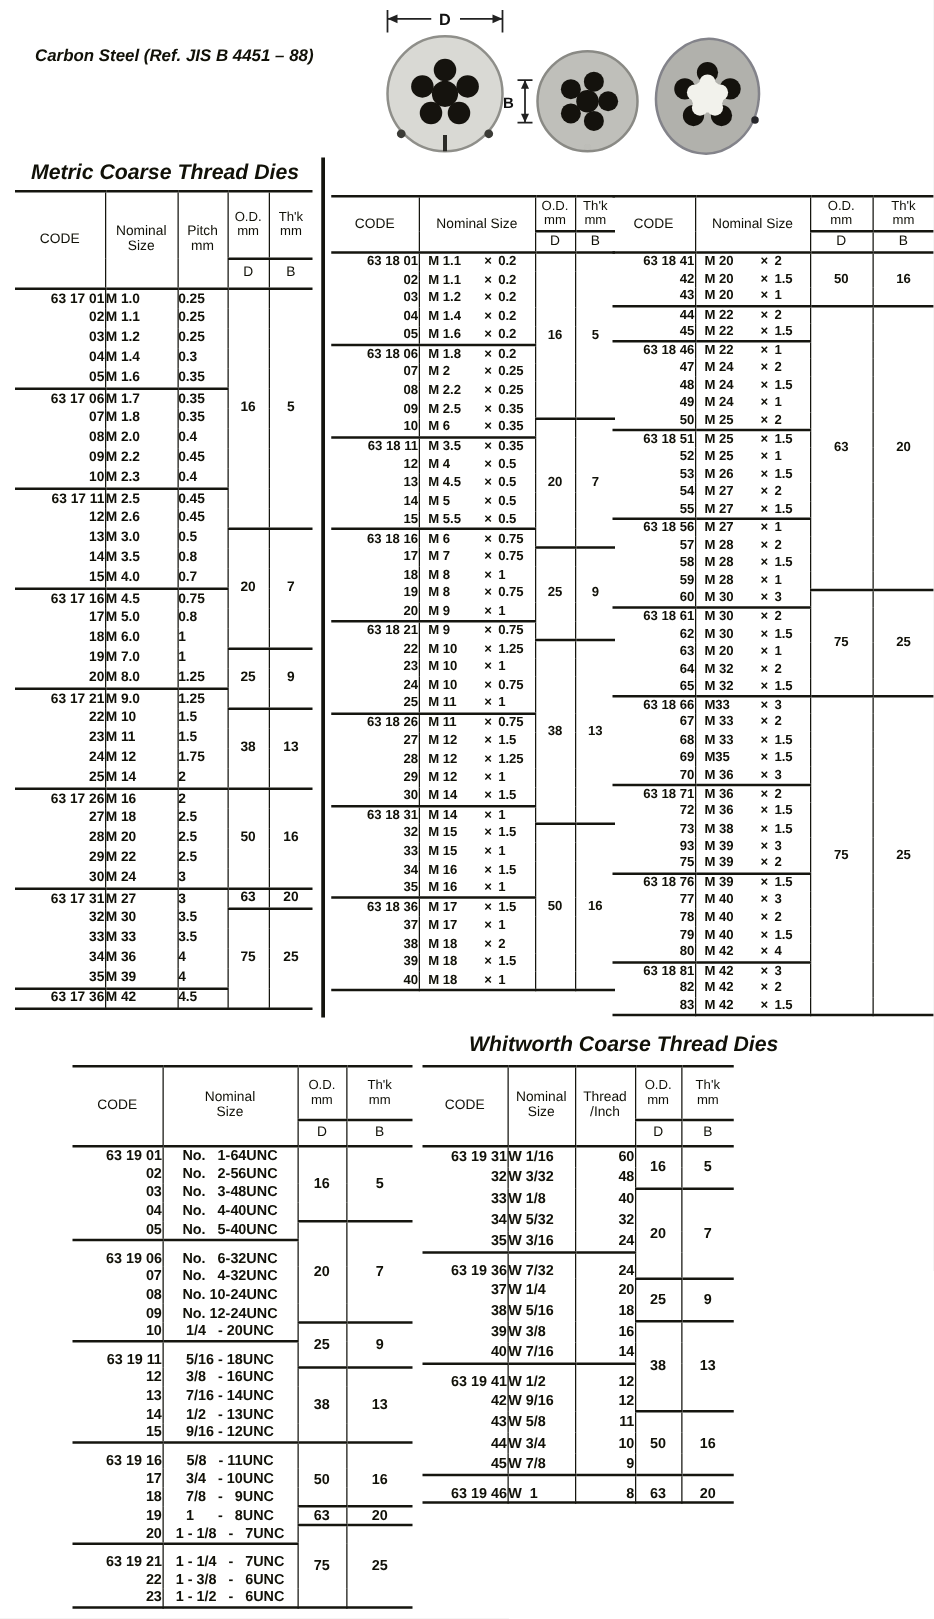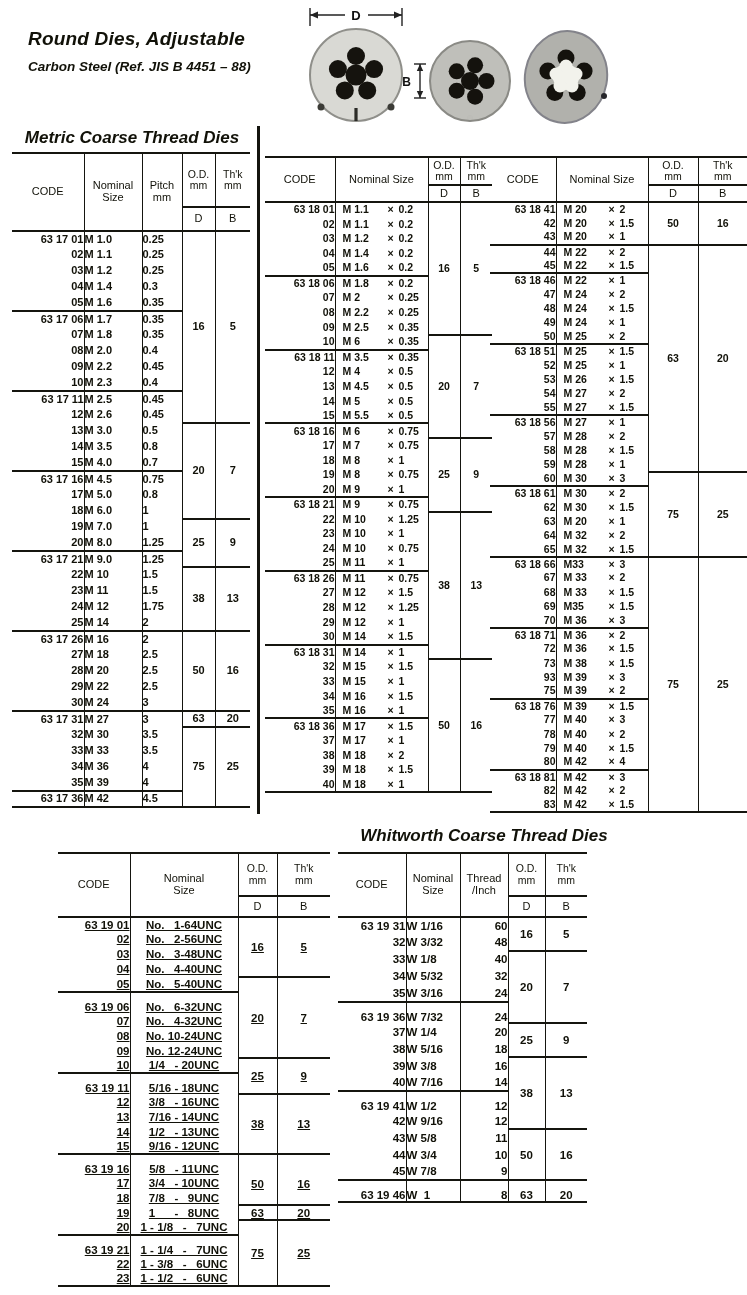--- a/index.html
+++ b/index.html
@@ -7,21 +7,21 @@
         font-family:"Liberation Sans",sans-serif;color:#111108;overflow:hidden;}
   
   .title-block{position:absolute;left:28px;top:28px;}
   .main-title{font-size:19px;font-weight:700;font-style:italic;letter-spacing:.2px;}
   .sub-title{font-size:13.5px;font-weight:700;font-style:italic;margin-top:9px;}
   
   .sec-heading{position:absolute;font-size:17px;font-weight:700;font-style:italic;text-align:center;}
   #h-coarse{left:8px;top:128px;width:248px;}
   #h-fine{left:295px;top:128px;width:430px;}
   #h-unified{left:30px;top:826px;width:308px;}
-  #h-whitworth{left:328px;top:826px;width:312px;}
+  #h-whitworth{left:343px;top:826px;width:312px;}
   .vdivider{position:absolute;left:257px;top:126px;width:3px;height:688px;background:#14140e;}
   
   .photo{position:absolute;left:268px;top:2px;}
   
   .tbl-mount{position:absolute;}
   #metric-coarse-table{left:12px;top:152px;}
   #metric-fine-left-table{left:265px;top:156px;}
   #metric-fine-right-table{left:490px;top:156px;}
   #unified-table{left:58px;top:852px;}
   #whitworth-table{left:338px;top:852px;}
@@ -48,31 +48,30 @@
   .c-size.xs .pv{display:inline-block;text-align:left;}
   
   .t-coarse tbody tr{height:16px;} .t-coarse tbody td{font-size:11px;}
   .t-coarse thead tr.h1{height:54px;} .t-coarse thead tr.h2{height:24px;}
   .t-fine tbody td{font-size:10.5px;}
   .t-fine thead tr.h1{height:28px;} .t-fine thead tr.h2{height:17px;}
   .t-finel tbody tr{height:14.75px;}
   .t-finer tbody tr{height:14.2px;}
   .t-big thead tr.h1{height:43px;} .t-big thead tr.h2{height:21px;}
   .t-big tbody td{font-size:11.5px;}
-  .t-unified tbody tr{height:15px;text-decoration:underline;}
+  .t-unified tbody tr{height:15px;}
   .t-unified .c-size{text-align:center;padding-left:0;}
   .t-whit tbody tr{height:17px;}
 </style>
 </head>
 <body>
 
 <div class="page">
 
   <div class="title-block">
-    <div class="main-title">Round Dies, Adjustable</div>
     <div class="sub-title">Carbon Steel  (Ref. JIS B 4451 – 88)</div>
   </div>
 
   <svg class="photo" width="382" height="124" viewBox="0 0 382 124">
 
     <g stroke="#222" stroke-width="1.4">
       <line x1="42" y1="6" x2="42" y2="24"></line>
         <line x1="134" y1="6" x2="134" y2="24"></line>
       <line x1="42" y1="13" x2="77" y2="13"></line>
         <line x1="100" y1="13" x2="134" y2="13"></line>

